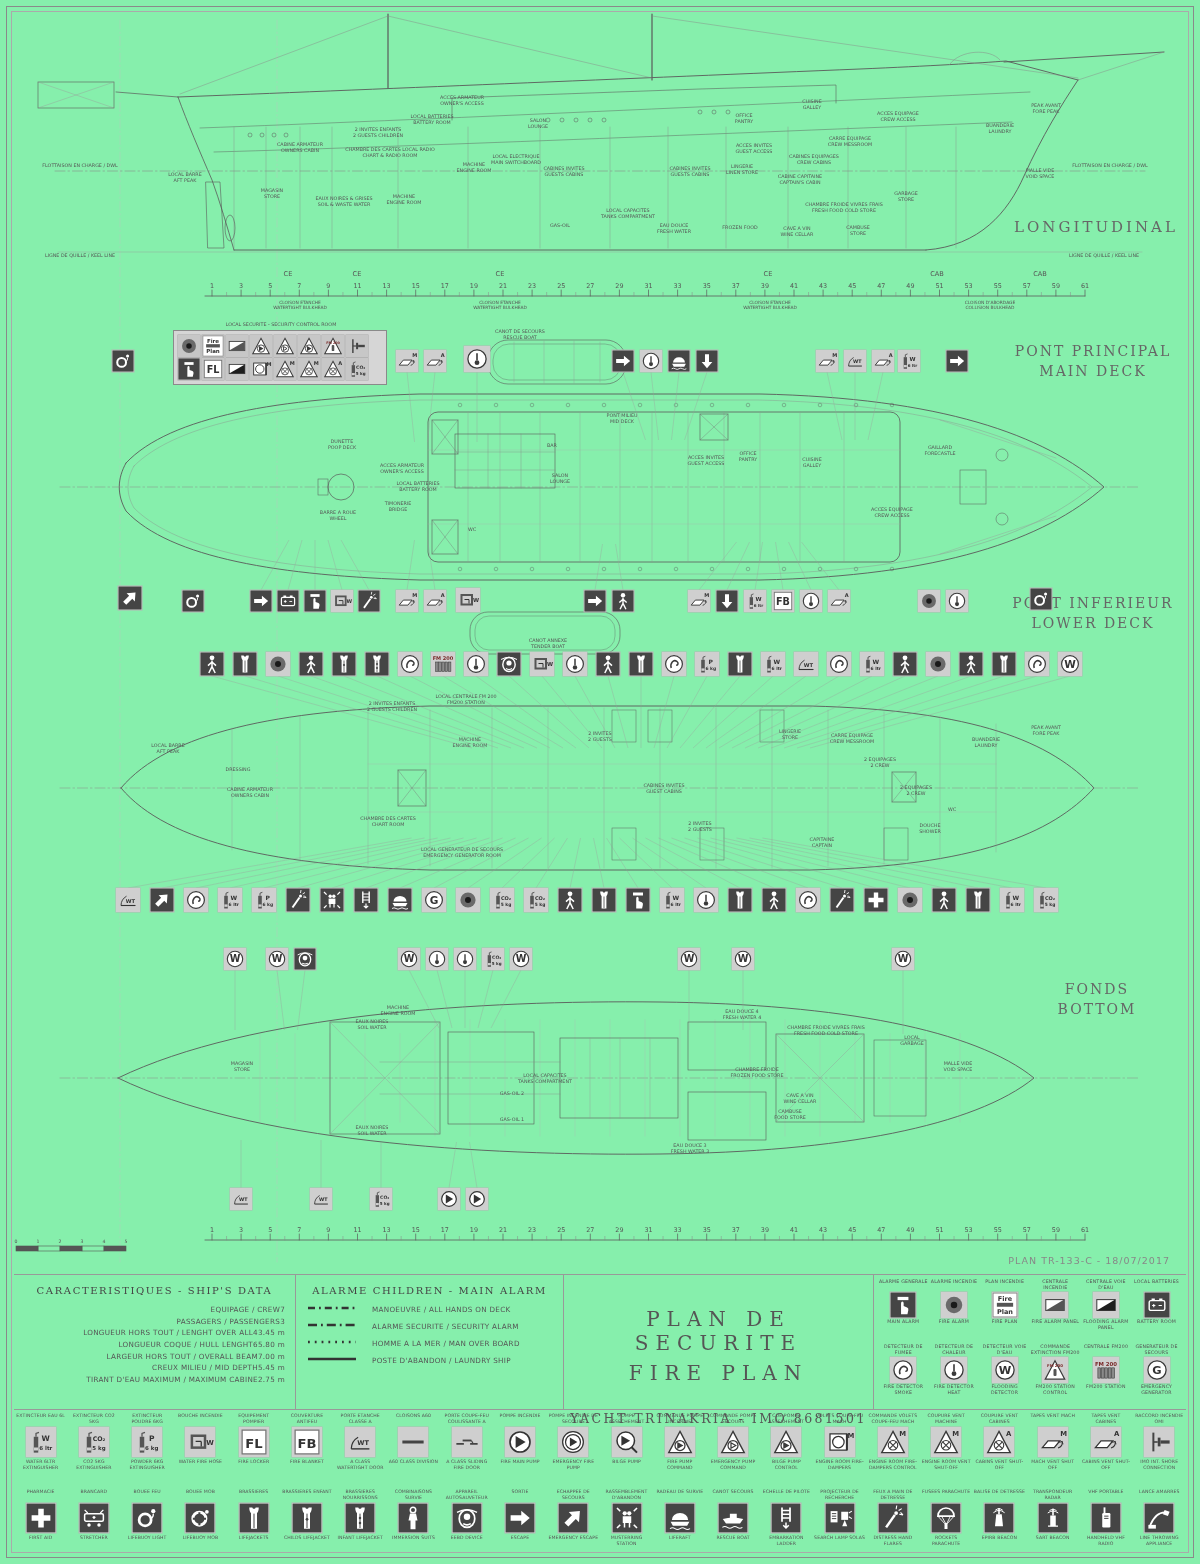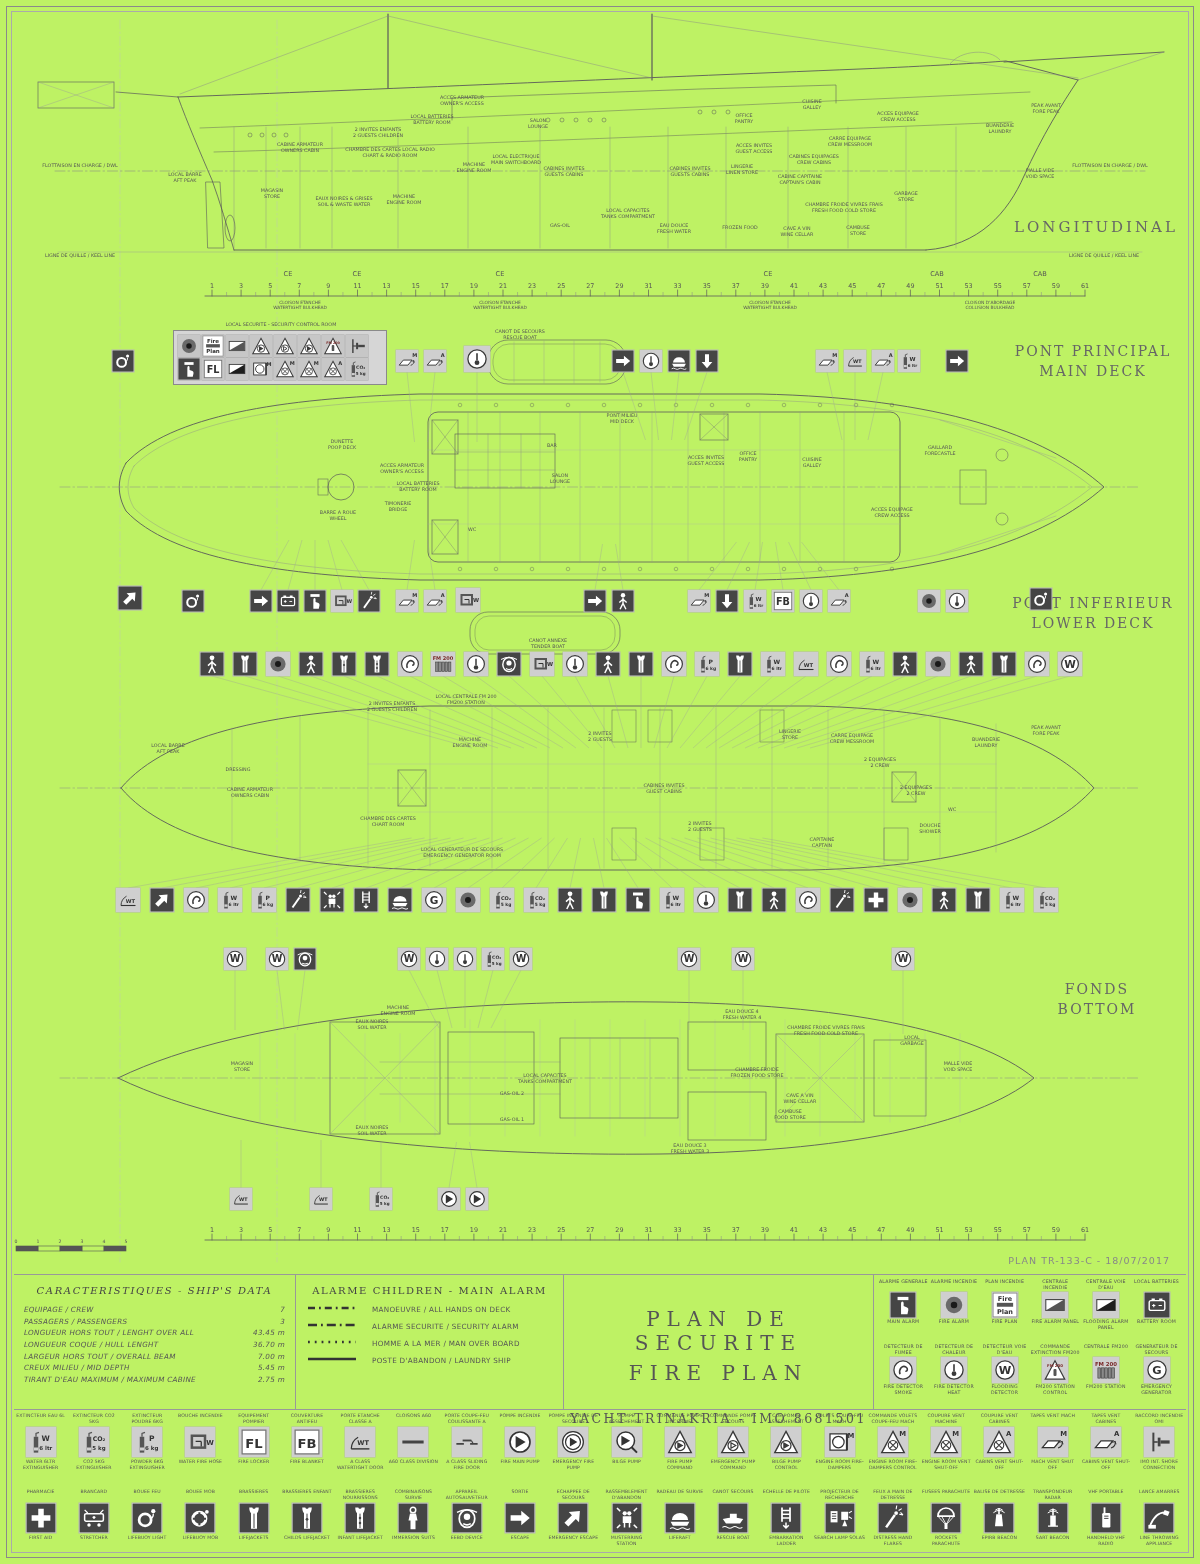--- a/index.html
+++ b/index.html
@@ -1,32 +1,32 @@
 <!DOCTYPE html>
 <html><head>
 <meta charset="utf-8">
 <style>
   html,body{margin:0;padding:0;background:#e8e8e8;}
-  .page{position:relative;width:1200px;height:1564px;background:#bef264;overflow:hidden;
+  .page{position:relative;width:1200px;height:1564px;background:#86efac;overflow:hidden;
         font-family:"DejaVu Sans",sans-serif;color:#555;}
   .frame-outer{position:absolute;left:6px;top:6px;right:6px;bottom:6px;border:1.6px solid #8a8a8a;pointer-events:none;}
   .frame-inner{position:absolute;left:11px;top:11px;right:11px;bottom:11px;border:0.8px solid #aaa;pointer-events:none;}
   #svg-wrap{position:absolute;left:0;top:0;width:1200px;height:1270px;}
   .chip{position:absolute;background:#cfcfcf;box-shadow:0 0 0 0.5px #b5b5b5;}
   .chip svg{display:block;width:100%;height:100%;}
   
   .band{position:absolute;left:14px;top:1274px;width:1172px;height:134px;border-top:1px solid #999;border-bottom:1px solid #999;display:flex;}
   .band .col{height:100%;box-sizing:border-box;border-right:1px solid #999;position:relative;}
   .band .col:last-child{border-right:none;}
-  .col-ship{width:282px;padding:6px 10px;font-style:italic;}
+  .col-ship{width:282px;padding:6px 10px;}
   .col-alarm{width:268px;padding:6px 10px;}
   .col-title{width:310px;text-align:center;}
   .col-ai{flex:1;padding:2px 4px;}
   .box-title{font-family:"DejaVu Serif",serif;font-size:10px;letter-spacing:1.6px;text-align:center;color:#444;margin:4px 0 8px 0;white-space:nowrap;}
-  .sd-row{display:flex;justify-content:space-between;font-size:7.2px;letter-spacing:0.3px;line-height:1.62;color:#555;}
+  .sd-row{display:flex;justify-content:flex-end;font-size:7.2px;letter-spacing:0.3px;line-height:1.62;color:#555;}
   .al-row{display:flex;align-items:center;font-size:7.2px;letter-spacing:0.3px;color:#555;margin:7px 0;}
   .al-pat{width:52px;margin-right:14px;flex:none;}
   .tb-main{font-family:"DejaVu Serif",serif;font-size:20px;letter-spacing:7px;color:#555;margin-top:32px;}
   .tb-main2{font-family:"DejaVu Serif",serif;font-size:20px;letter-spacing:7px;color:#555;margin-top:6px;}
   .tb-sub{font-family:"DejaVu Serif",serif;font-size:12.5px;letter-spacing:2.5px;color:#555;margin-top:26px;white-space:nowrap;}
   .ai-grid{display:flex;flex-wrap:wrap;height:100%;}
   .ai-cell{width:16.66%;box-sizing:border-box;display:flex;flex-direction:column;align-items:center;justify-content:flex-start;padding-top:2px;}
   .ai-fr,.ai-en{font-size:4.7px;line-height:1.2;text-align:center;color:#555;letter-spacing:0.2px;height:12px;overflow:visible;}
   .ai-ic{width:26px;height:26px;background:#cfcfcf;box-shadow:0 0 0 0.5px #b5b5b5;margin:1px 0;}
   .ai-ic svg{display:block;width:100%;height:100%;}
@@ -1539,21 +1539,21 @@
           <div class="sd-row">
             <span>PASSAGERS / PASSENGERS</span>
             <span>3</span>
           </div>
           <div class="sd-row">
             <span>LONGUEUR HORS TOUT / LENGHT OVER ALL</span>
             <span>43.45 m</span>
           </div>
           <div class="sd-row">
             <span>LONGUEUR COQUE / HULL LENGHT</span>
-            <span>36.70 m</span>
+            <span>65.80 m</span>
           </div>
           <div class="sd-row">
             <span>LARGEUR HORS TOUT / OVERALL BEAM</span>
             <span>7.00 m</span>
           </div>
           <div class="sd-row">
             <span>CREUX MILIEU / MID DEPTH</span>
             <span>5.45 m</span>
           </div>
           <div class="sd-row">

